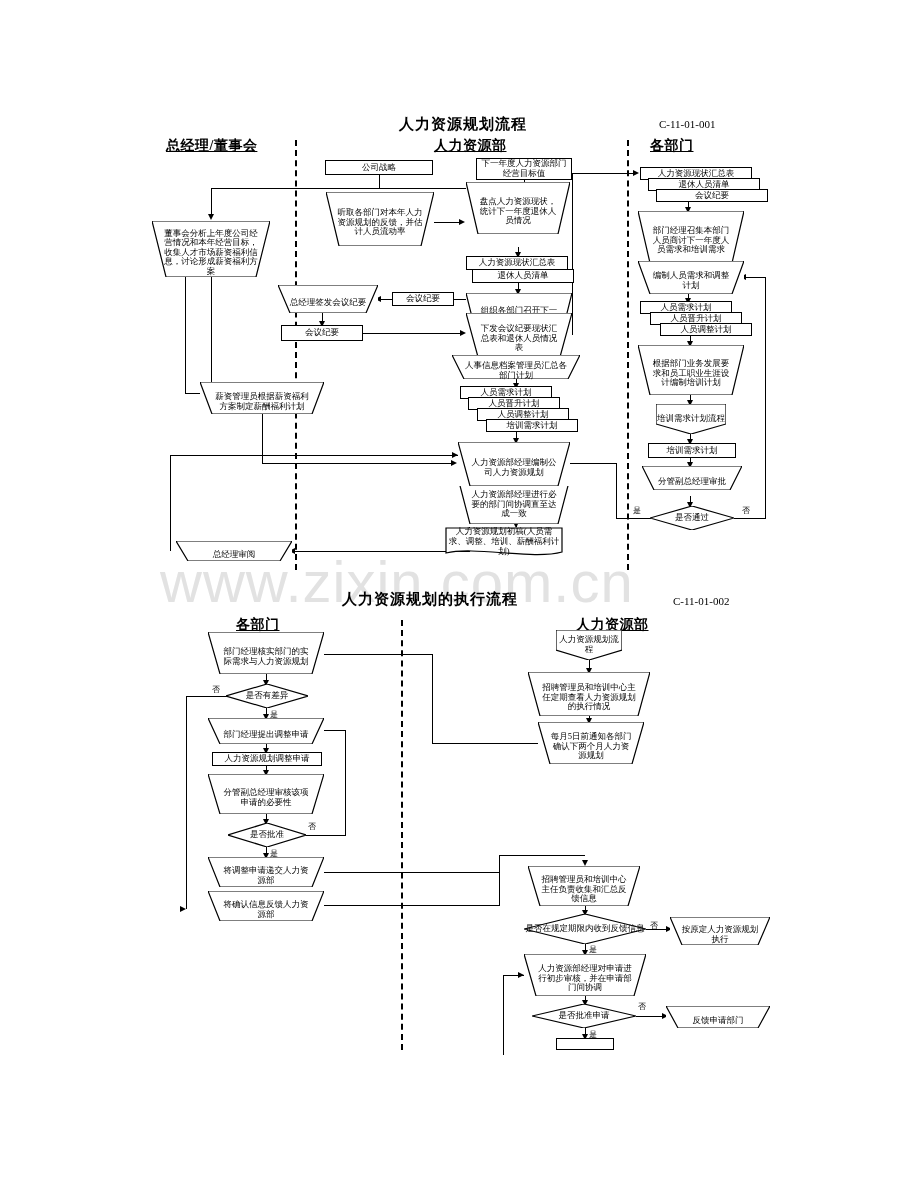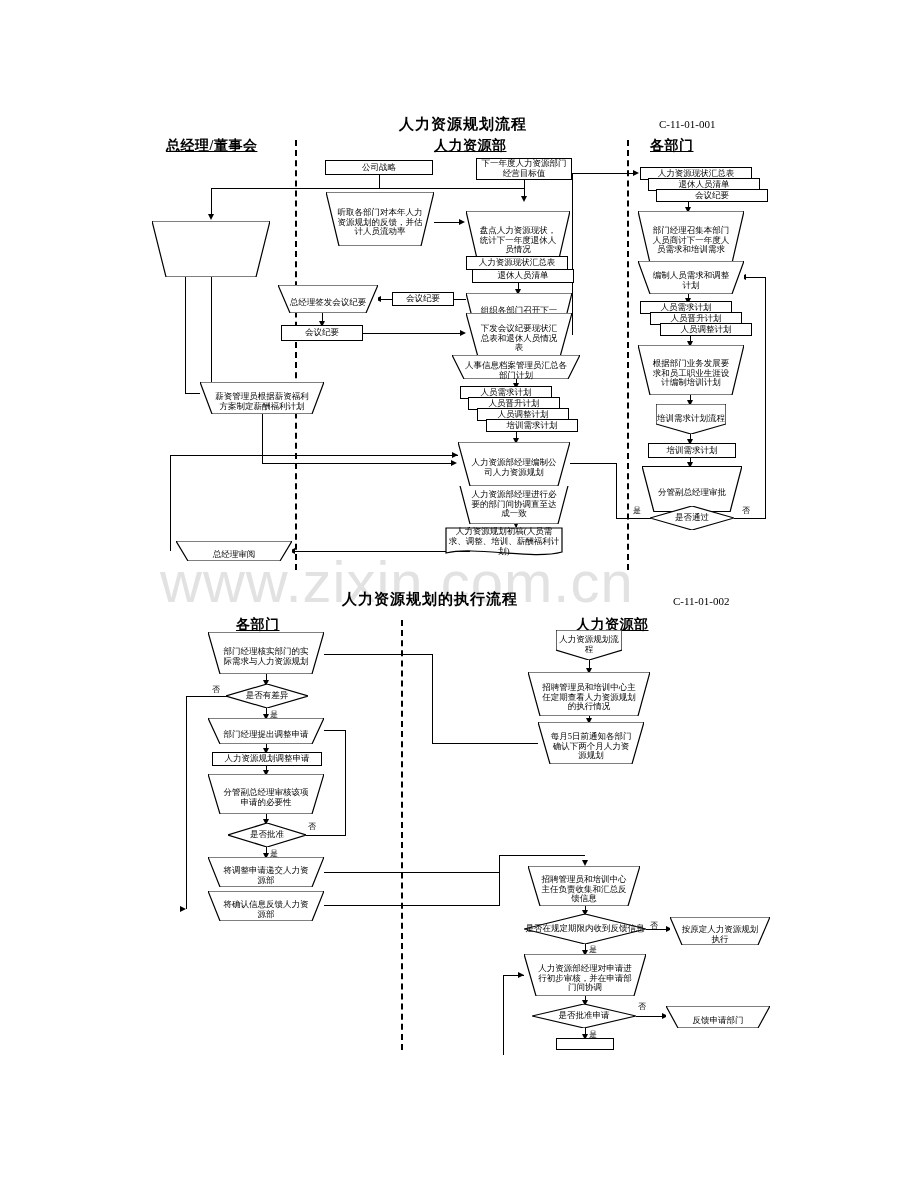--- a/index.html
+++ b/index.html
@@ -119,30 +119,31 @@
   <div class="ln lv" style="left:524px;top:180px;height:9px;"></div>
   <div class="ln lv" style="left:211px;top:188px;height:28px;"></div>
   <div class="arrow arr-d" style="left:207.5px;top:214px;"></div>
   <div class="ln lv" style="left:524px;top:188px;height:10px;"></div>
   <div class="arrow arr-d" style="left:520.5px;top:196px;"></div>
 
   <div class="trap-inv" style="left:152px;top:221px;width:118px;height:56px;">
     <svg viewBox="0 0 118 56" preserveAspectRatio="none">
         <polygon points="0,0 118,0 104,56 14,56" fill="#fff" stroke="#000" stroke-width="1.2"></polygon>
       </svg>
+    <span>董事会分析上年度公司经营情况和本年经营目标，收集人才市场薪资福利信息，讨论形成薪资福利方案</span>
   </div>
 
   <div class="trap-inv" style="left:326px;top:192px;width:108px;height:54px;">
     <svg viewBox="0 0 108 54" preserveAspectRatio="none">
         <polygon points="0,0 108,0 95,54 13,54" fill="#fff" stroke="#000" stroke-width="1.2"></polygon>
       </svg>
     <span>听取各部门对本年人力资源规划的反馈，并估计人员流动率</span>
   </div>
 
-  <div class="trap-inv" style="left:466px;top:211px;width:104px;height:52px;justify-content:center;">
+  <div class="trap-inv" style="left:466px;top:182px;width:104px;height:52px;justify-content:center;">
     <svg viewBox="0 0 104 52" preserveAspectRatio="none">
         <polygon points="0,0 104,0 92,52 12,52" fill="#fff" stroke="#000" stroke-width="1.2"></polygon>
       </svg>
     <span>盘点人力资源现状，统计下一年度退休人员情况</span>
   </div>
 
   <div class="ln lh" style="left:434px;top:222px;width:26px;"></div>
   <div class="arrow arr-r" style="left:459px;top:218.5px;"></div>
 
   <div class="ln lv" style="left:518px;top:247px;height:9px;"></div>
@@ -330,21 +331,21 @@
   </div>
 
   <div class="ln lv" style="left:690px;top:434px;height:9px;"></div>
   <div class="arrow arr-d" style="left:686.5px;top:439px;"></div>
   <div class="node rect" style="left:648px;top:443px;width:88px;height:15px;">
       <span>培训需求计划</span>
     </div>
 
   <div class="ln lv" style="left:690px;top:458px;height:8px;"></div>
   <div class="arrow arr-d" style="left:686.5px;top:462px;"></div>
-  <div class="trap-inv" style="left:642px;top:466px;width:100px;height:46px;">
+  <div class="trap-inv" style="left:642px;top:466px;width:100px;height:24px;">
     <svg viewBox="0 0 100 30" preserveAspectRatio="none">
         <polygon points="0,0 100,0 88,30 12,30" fill="#fff" stroke="#000" stroke-width="1.2"></polygon>
       </svg>
     <span>分管副总经理审批</span>
   </div>
 
   <div class="ln lv" style="left:690px;top:496px;height:10px;"></div>
   <div class="arrow arr-d" style="left:686.5px;top:502px;"></div>
   <div class="diamond" style="left:650px;top:506px;width:84px;height:24px;">
     <svg viewBox="0 0 84 24" preserveAspectRatio="none">

